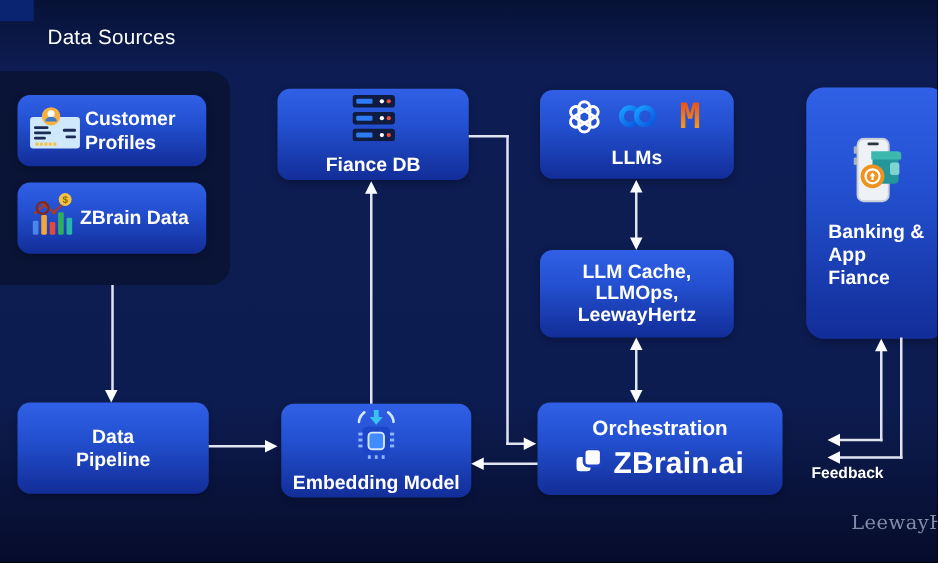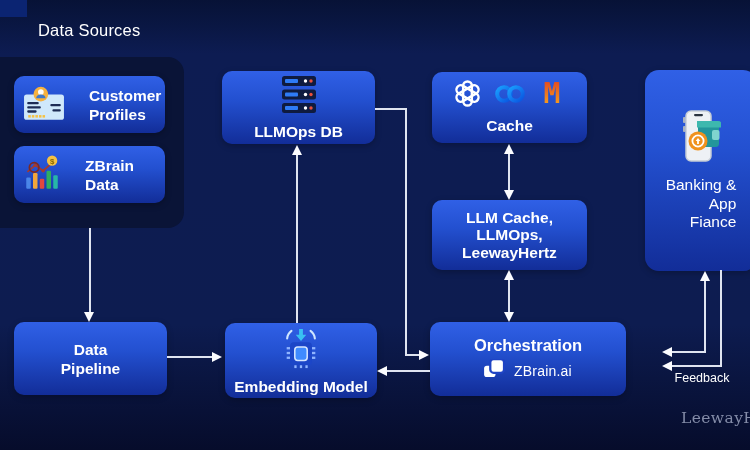--- a/index.html
+++ b/index.html
@@ -16,38 +16,38 @@
     position:absolute;left:-14px;top:57px;width:198px;height:171px;
     background:#0a1437;border-radius:16px;
   }
   .node{
     position:absolute;border-radius:10px;color:#fff;
     background:linear-gradient(180deg,#3060e6 0%,#2350d0 40%,#122d98 100%);
     display:flex;flex-direction:column;align-items:center;justify-content:center;
     box-shadow:0 2px 6px rgba(0,0,0,.25);
   }
   .node .lbl{font-size:15.5px;font-weight:600;line-height:19px;text-align:center;}
-  .src-node{flex-direction:row;justify-content:flex-start;padding-left:9px;box-sizing:border-box;gap:24px;}
+  .src-node{flex-direction:row;justify-content:flex-start;padding-left:9px;box-sizing:border-box;gap:3px;}
   .src-node .lbl{text-align:left;width:92px;}
   
   .hline,.vline{position:absolute;background:#dfe4f0;}
   .hline{height:2px;}
   .vline{width:2px;}
   .arr{position:absolute;width:0;height:0;}
   .arr-up{border-left:5.5px solid transparent;border-right:5.5px solid transparent;border-bottom:10px solid #fbfcff;}
   .arr-down{border-left:5.5px solid transparent;border-right:5.5px solid transparent;border-top:10px solid #fbfcff;}
   .arr-left{border-top:5.5px solid transparent;border-bottom:5.5px solid transparent;border-right:10px solid #fbfcff;}
   .arr-right{border-top:5.5px solid transparent;border-bottom:5.5px solid transparent;border-left:10px solid #fbfcff;}
-  .feedback-lbl{position:absolute;left:668px;top:371px;width:68px;text-align:center;color:#fff;font-size:12.5px;font-weight:400;}
+  .feedback-lbl{position:absolute;left:644px;top:371px;width:68px;text-align:center;color:#fff;font-size:12.5px;font-weight:700;}
   .watermark{position:absolute;left:681px;top:409px;color:#848ca8;font-family:"DejaVu Serif",serif;font-size:15.5px;letter-spacing:.4px;white-space:nowrap;}
   .cache-line{font-size:15.5px;font-weight:600;line-height:17.5px;text-align:left;}
-  .bank-line{font-size:15.5px;font-weight:400;line-height:18.5px;text-align:right;}
+  .bank-line{font-size:15.5px;font-weight:700;line-height:18.5px;text-align:left;}
   .orch-title{font-size:16.5px;font-weight:600;}
   .brand-row{display:flex;align-items:center;gap:7px;margin-top:4px;}
-  .brand-txt{font-size:14px;font-weight:400;letter-spacing:.2px;}
+  .brand-txt{font-size:24px;font-weight:700;letter-spacing:.2px;}
   .llm-icons{display:flex;align-items:center;gap:13px;margin-bottom:5px;}
 </style>
 </head>
 <body>
 
 <div id="stage">
 
   <div class="corner-sq"></div>
 
   <div class="diagram-title">Data Sources</div>
@@ -113,21 +113,21 @@
           <circle cx="29" cy="5" r="1.7" fill="#e84f3d"></circle>
         </g>
         <g transform="translate(0,27)">
           <rect x="0" y="0" width="34" height="10" rx="2.5" fill="#0f1b3f"></rect>
           <rect x="3" y="3" width="13" height="4" rx="1" fill="#2e7bf6"></rect>
           <circle cx="23.5" cy="5" r="1.7" fill="#ffffff"></circle>
           <circle cx="29" cy="5" r="1.7" fill="#e84f3d"></circle>
         </g>
       </svg>
     </span>
-    <div class="lbl" style="margin-top:5px;">LLMOps DB</div>
+    <div class="lbl" style="margin-top:5px;">Fiance DB</div>
   </div>
 
   <div class="node" style="left:432px;top:72px;width:155px;height:71px;">
     <div class="llm-icons">
       <span>
         <svg width="27" height="27" viewBox="-14 -14 28 28">
           <g fill="none" stroke="#ffffff" stroke-width="2.5" stroke-linejoin="round">
             <rect x="-4.5" y="-12.5" width="9" height="25" rx="4.5"></rect>
             <rect x="-4.5" y="-12.5" width="9" height="25" rx="4.5" transform="rotate(60)"></rect>
             <rect x="-4.5" y="-12.5" width="9" height="25" rx="4.5" transform="rotate(120)"></rect>
@@ -152,21 +152,21 @@
             <linearGradient id="mmg" x1="0" y1="0" x2="0" y2="1">
               <stop offset="0" stop-color="#e03d20"></stop>
                 <stop offset="0.55" stop-color="#ef7c1f"></stop>
                 <stop offset="1" stop-color="#f9b121"></stop>
             </linearGradient>
           </defs>
           <text x="13" y="22" text-anchor="middle" font-family="'DejaVu Sans Mono',monospace" font-weight="bold" font-size="28" fill="url(#mmg)">M</text>
         </svg>
       </span>
     </div>
-    <div class="lbl">Cache</div>
+    <div class="lbl">LLMs</div>
   </div>
 
   <div class="node" style="left:432px;top:200px;width:155px;height:70px;">
     <div class="cache-line">LLM Cache,</div>
     <div class="cache-line">LLMOps,</div>
     <div class="cache-line">LeewayHertz</div>
   </div>
 
   <div class="node" style="left:645px;top:70px;width:112px;height:201px;border-radius:14px;justify-content:flex-start;">
     <span style="margin-top:40px;">

